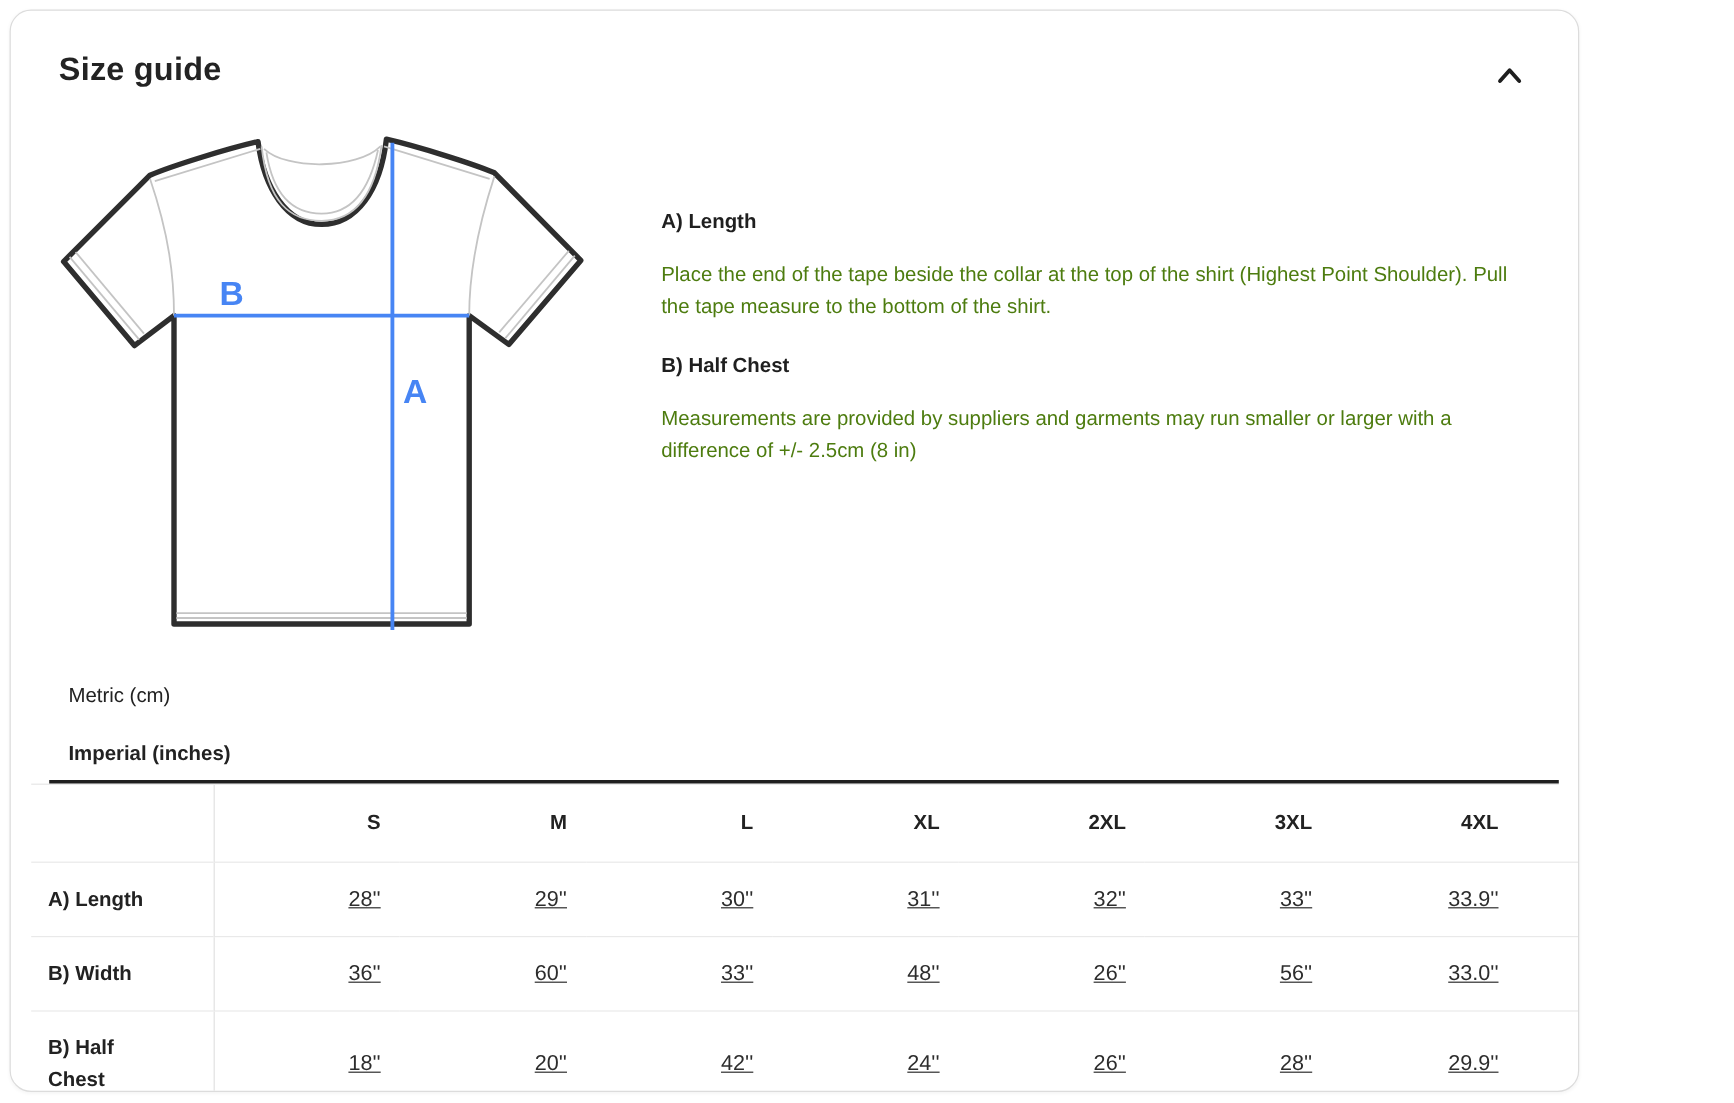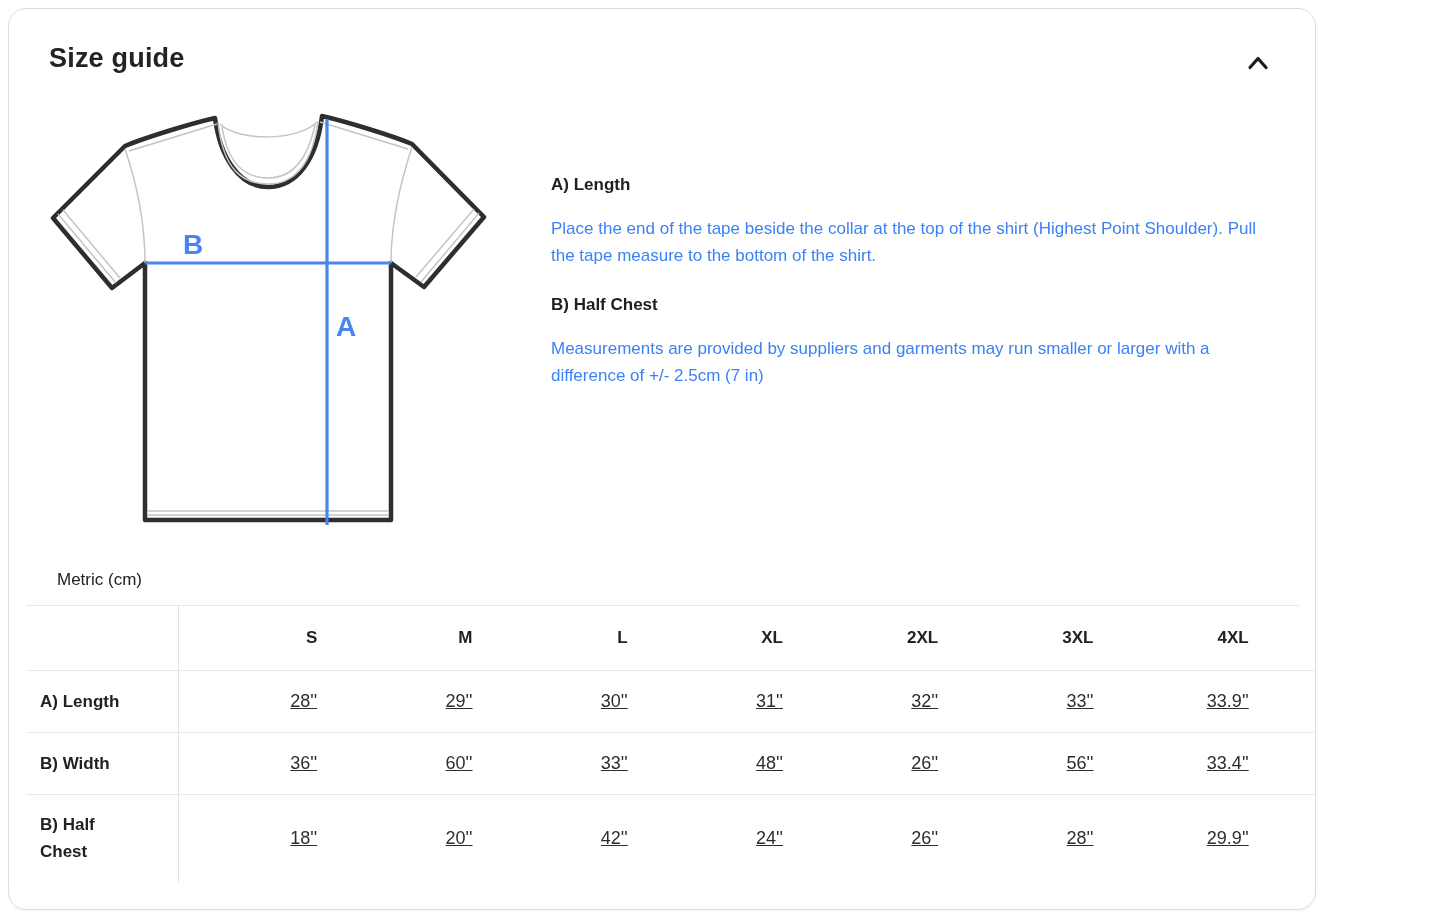--- a/index.html
+++ b/index.html
@@ -37,21 +37,21 @@
   .diagram-col { flex: 0 0 462px; width: 462px; padding-top: 28px; }
   svg.tshirt { display: block; width: 440px; height: 416px; }
   .text-col { flex: 1; padding: 92px 0 0 40px; }
   .measure-heading {
     margin: 0 0 20px 0;
     font-size: 17px; font-weight: 700; color: #1f1f1f;
   }
   .measure-heading + .measure-body { margin-top: 0; }
   .measure-body {
     margin: 0 0 20px 0;
-    font-size: 17px; line-height: 27px; color: #3b82f6;
+    font-size: 17px; line-height: 27px; color: #4d7c0f;
   }
   .measure-body.spaced { margin-bottom: 26px; }
   .tabs {
     display: flex;
     margin: 30px 16px 0 17px;
     padding-left: 15px;
     border-bottom: 1px solid #e7e7e7;
     flex-direction: column;
   }
   .tab {
@@ -140,27 +140,28 @@
         <line x1="96" y1="152" x2="342" y2="152" stroke="#4785f4" stroke-width="3.2"></line>
         <text x="144" y="143" text-anchor="middle" font-size="28" font-weight="bold" fill="#4785f4">B</text>
         <text x="297" y="225" text-anchor="middle" font-size="28" font-weight="bold" fill="#4785f4">A</text>
       </svg>
     </div>
 
     <div class="text-col">
       <h3 class="measure-heading">A) Length</h3>
       <p class="measure-body spaced">Place the end of the tape beside the collar at the top of the shirt (Highest Point Shoulder). Pull the tape measure to the bottom of the shirt.</p>
       <h3 class="measure-heading">B) Half Chest</h3>
-      <p class="measure-body">Measurements are provided by suppliers and garments may run smaller or larger with a difference of +/- 2.5cm (7 in)</p>
+      <p class="measure-body">Measurements are provided by suppliers and garments may run smaller or larger with a difference of +/- 2.5cm (8 in)</p>
     </div>
 
   </div>
 
   <div class="tabs">
     <div class="tab">Metric (cm)</div>
+    <div class="tab active">Imperial (inches)</div>
   </div>
 
   <table class="size-table">
     <colgroup>
       <col class="label-col">
       <col>
         <col>
         <col>
         <col>
         <col>
@@ -194,21 +195,21 @@
         <td>35''</td>
       </tr>
       <tr>
         <th class="row-label">B) Width</th>
         <td>36''</td>
         <td>60''</td>
         <td>33''</td>
         <td>48''</td>
         <td>26''</td>
         <td>56''</td>
-        <td>33.4''</td>
+        <td>33.0''</td>
         <td>63.8''</td>
       </tr>
       <tr class="tall">
         <th class="row-label">B) Half Chest</th>
         <td>18''</td>
         <td>20''</td>
         <td>42''</td>
         <td>24''</td>
         <td>26''</td>
         <td>28''</td>

